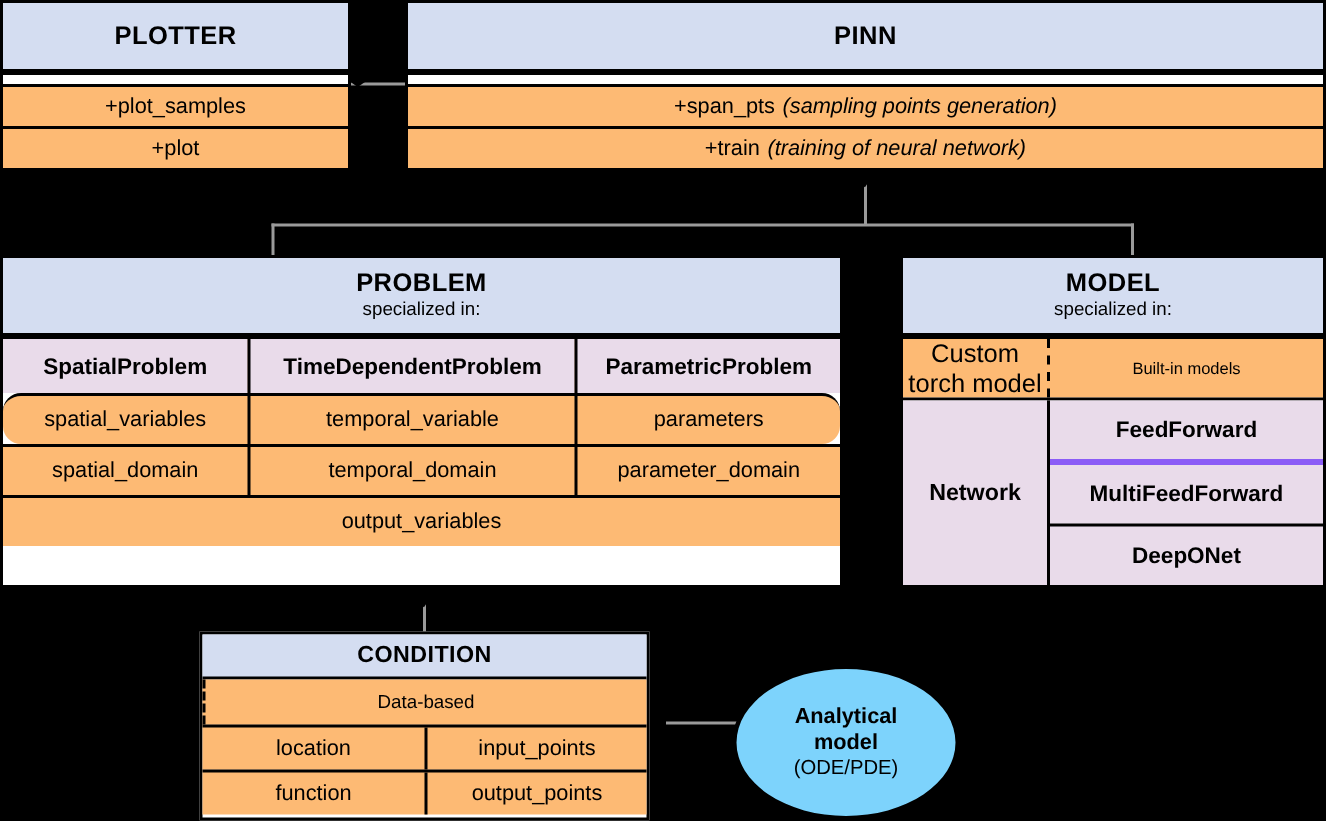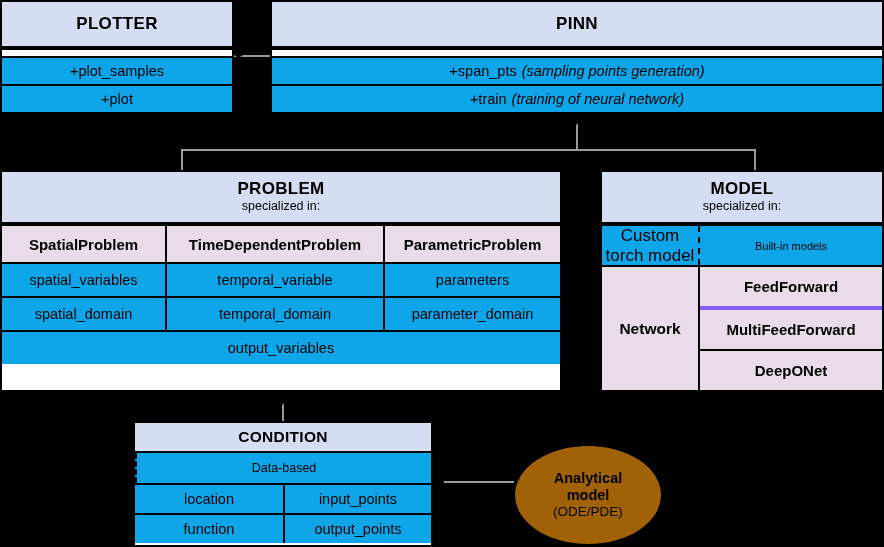--- a/index.html
+++ b/index.html
@@ -13,21 +13,21 @@
   #stage{position:absolute;left:0;top:0;width:884px;height:547px;}
 
   .box{position:absolute;box-sizing:border-box;background:#ffffff;
        border:2px solid #000000;}
   .hdr{box-sizing:border-box;background:#d4ddf1;border-bottom:2px solid #000;
        display:flex;flex-direction:column;align-items:center;justify-content:center;
        color:#000;}
   .hdr .t{font-size:17px;font-weight:bold;letter-spacing:.3px;line-height:1.05;}
   .hdr .sub{font-size:12.5px;font-weight:normal;line-height:1.15;margin-top:1px;}
   .row{box-sizing:border-box;display:flex;align-items:center;justify-content:center;
-       background:#0ea5e9;color:#000;font-size:14.5px;border-top:2px solid #000;}
+       background:#fdba74;color:#000;font-size:14.5px;border-top:2px solid #000;}
   .cell{box-sizing:border-box;display:flex;align-items:center;justify-content:center;
         text-align:center;color:#000;height:100%;}
   .pink{background:#e9dbea;}
   .vb{border-left:2px solid #000;}
   .vdash{border-left:2px dashed #000;}
   .it{font-style:italic;}
 
   
   #plotter{left:0px;top:0px;width:234px;height:112px;}
   #plotter .hdr{height:46px;}
@@ -49,22 +49,22 @@
   #model{left:600px;top:170px;width:284px;height:222px;}
   #model .hdr{height:52px;}
 
   
   #condition{left:133px;top:421px;width:300px;height:126px;}
   #condition .hdr{height:30px;}
   #condition .hdr .t{font-size:15.5px;}
   #condition .r{height:30px;}
 
   
-  #ellipse{position:absolute;left:512px;top:443px;width:146px;height:98px;
-           border:3px solid #000;border-radius:50%;background:#a16207;
+  #ellipse{position:absolute;left:488px;top:443px;width:146px;height:98px;
+           border:3px solid #000;border-radius:50%;background:#7dd3fc;
            display:flex;flex-direction:column;align-items:center;justify-content:center;
            color:#000;text-align:center;line-height:1.18;}
   #ellipse .l1{font-size:14.5px;font-weight:bold;}
   #ellipse .l2{font-size:14.5px;font-weight:bold;}
   #ellipse .l3{font-size:13.5px;}
 
   .ln{position:absolute;background:#9a9a9a;}
   .dia{position:absolute;width:9px;height:13px;background:#000;
        clip-path:polygon(50% 0,100% 50%,50% 100%,0 50%);}
   .dia-h{position:absolute;width:13px;height:9px;background:#000;
@@ -125,21 +125,21 @@
       <div class="t">PROBLEM</div>
       <div class="sub">specialized in:</div>
     </div>
 
     <div class="row r" style="height:38px;padding:0;">
       <div class="cell pink" style="width:163px;font-size:15px;font-weight:bold;">SpatialProblem</div>
       <div class="cell pink vb" style="width:218px;font-size:15px;font-weight:bold;">TimeDependentProblem</div>
       <div class="cell pink vb" style="flex:1;font-size:15px;font-weight:bold;">ParametricProblem</div>
     </div>
 
-    <div class="row r" style="padding:0;">
+    <div class="row r" style="padding:0;border-radius:12px;">
       <div class="cell" style="width:163px;">spatial_variables</div>
       <div class="cell vb" style="width:218px;">temporal_variable</div>
       <div class="cell vb" style="flex:1;">parameters</div>
     </div>
 
     <div class="row r" style="padding:0;">
       <div class="cell" style="width:163px;">spatial_domain</div>
       <div class="cell vb" style="width:218px;">temporal_domain</div>
       <div class="cell vb" style="flex:1;">parameter_domain</div>
     </div>

